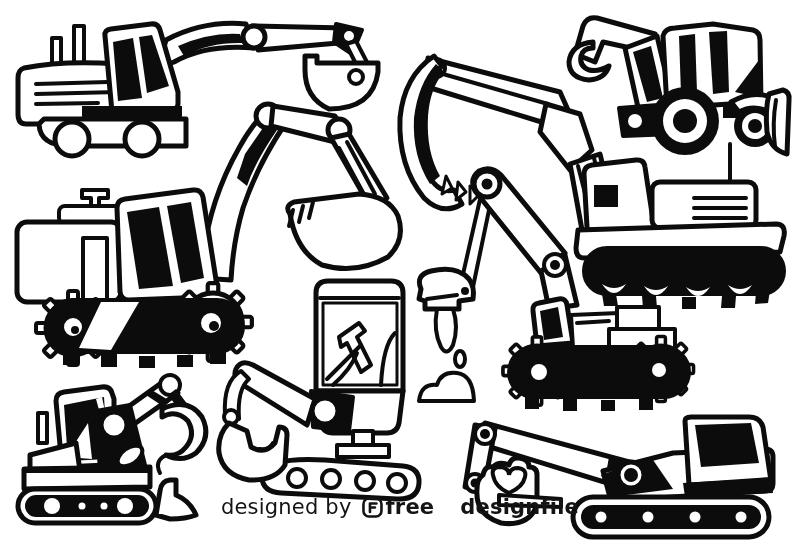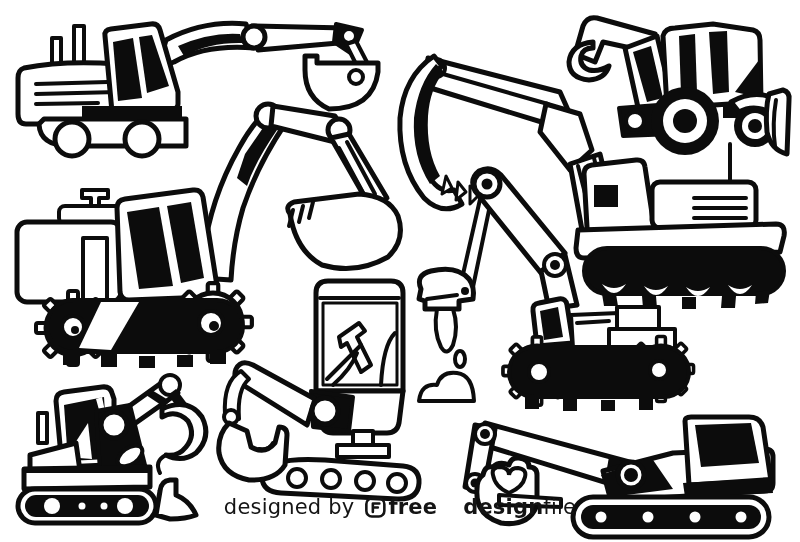--- a/index.html
+++ b/index.html
@@ -13,21 +13,21 @@
   .k {fill:#0c0c0c;stroke:none;}
   .ko{fill:#0c0c0c;stroke:#0c0c0c;stroke-width:4;stroke-linejoin:round;}
   .ln{fill:none;stroke:#0c0c0c;stroke-width:4;stroke-linecap:round;}
   .gt{fill:#ffffff;stroke:#0c0c0c;stroke-width:4;stroke-linejoin:round;}
   .caption{position:absolute;top:495px;left:50%;transform:translateX(-50%);
            display:flex;align-items:center;white-space:nowrap;z-index:9;
            font-size:21px;color:#141414;letter-spacing:.2px;text-align:center;}
   .caption .lead{font-weight:400;margin-right:9px;}
   .caption .b-free{font-weight:700;}
   .caption .b-design{font-weight:800;margin-left:26px;}
-  .caption .b-file{font-weight:400;}
+  .caption .b-file{font-weight:700;}
   .logo{margin-right:2px;display:block;}
 </style>
 </head>
 <body>
 
 <div class="scene">
 
   <svg class="defs" aria-hidden="true">
     <defs>
       <g id="teeth8">

